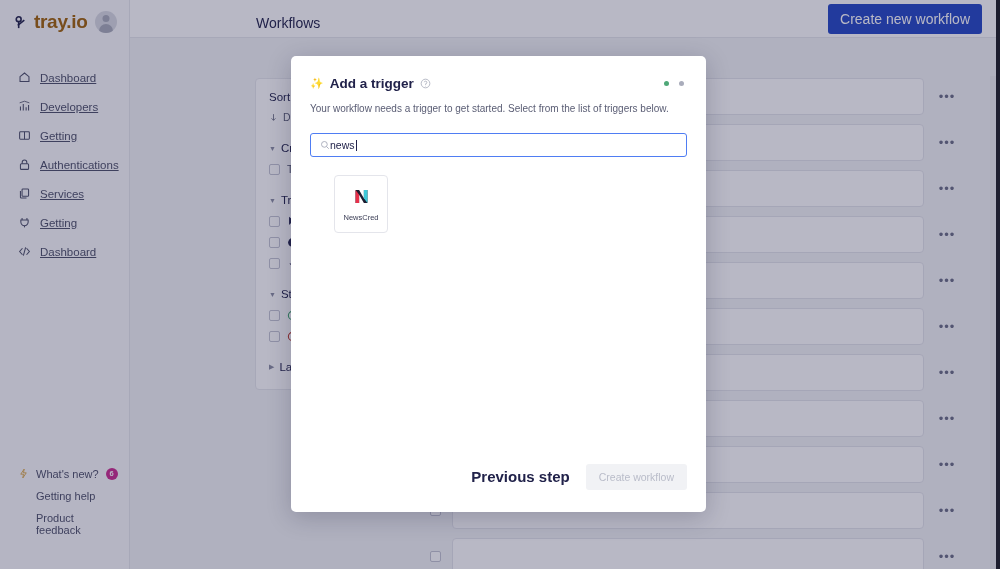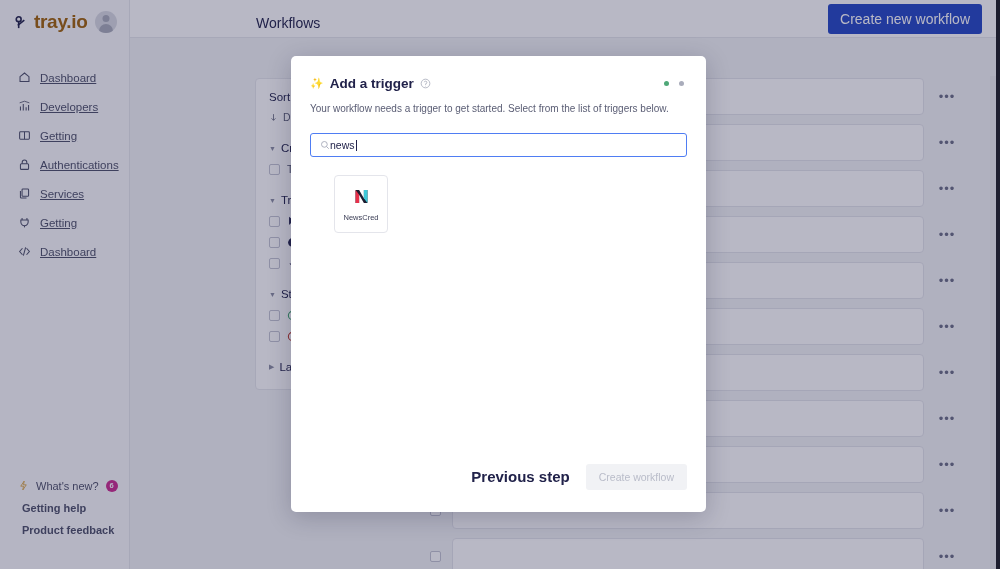--- a/index.html
+++ b/index.html
@@ -54,21 +54,21 @@
     text-decoration: underline;
   }
   .nav-ico { width: 13px; height: 13px; flex: 0 0 13px; display:block; }
 
   .sidebar-bottom { position: absolute; left: 0; bottom: 28px; width: 130px; }
   .sb-link {
     display: flex; gap: 7px;
     padding: 5px 12px 5px 18px;
     font-size: 11px; color: #4c4f68; cursor: pointer;
   }
-  .sb-link.plain { padding-left: 22px; font-weight: bold; }
+  .sb-link.plain { padding-left: 36px; }
   .whatsnew-badge {
     display:inline-flex; align-items:center; justify-content:center;
     min-width: 12px; height: 12px; padding: 0 3px;
     border-radius: 6px; background: #cc2a8f; color: #fff;
     font-size: 7.5px; font-weight: bold; line-height: 1;
   }
 
   
   .main { position: absolute; left: 130px; top: 0; right: 0; height: 569px; background:#f4f5f7; }
   .topbar {

